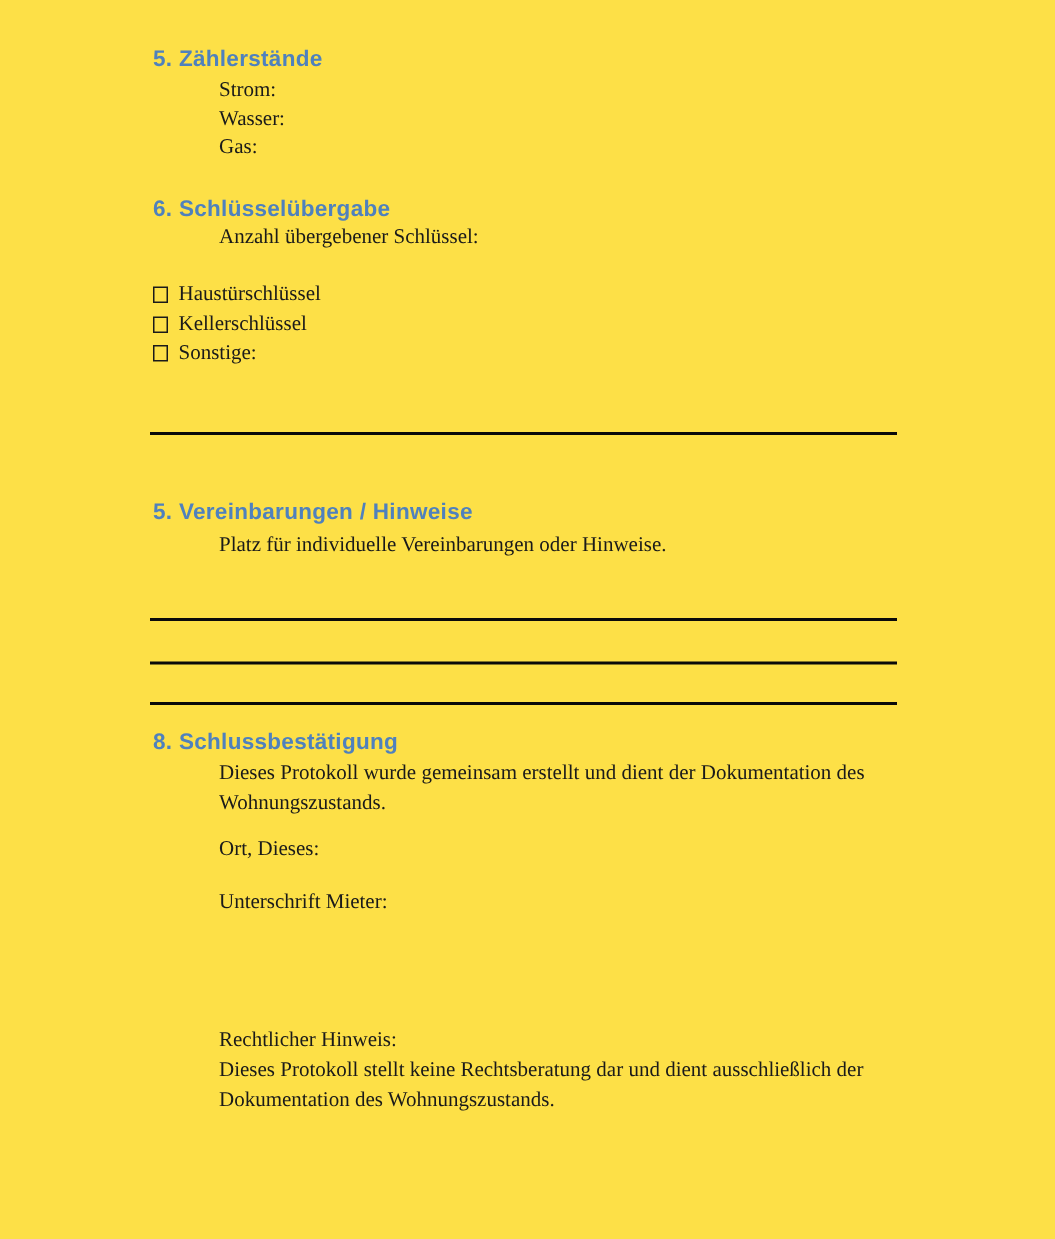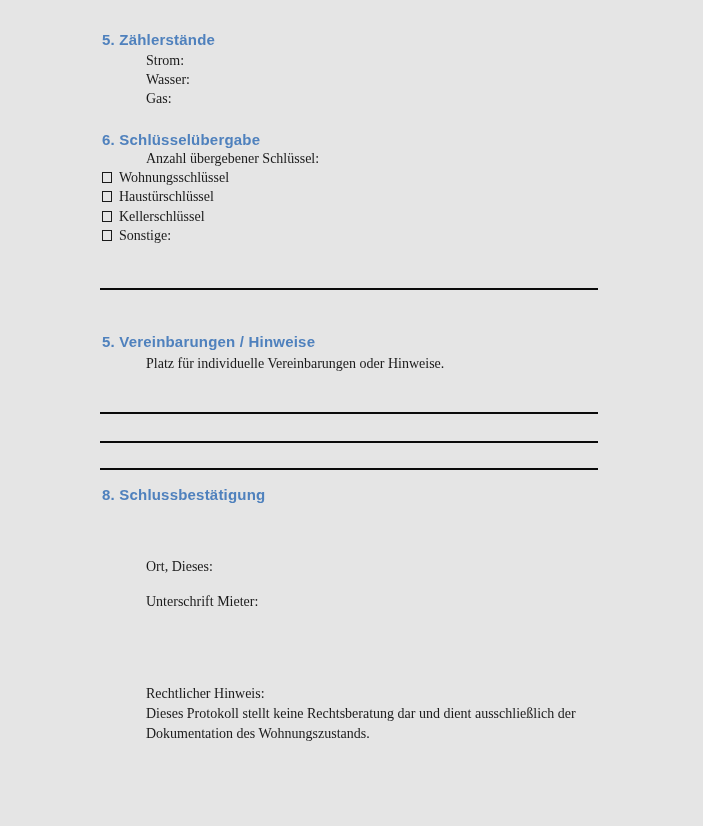--- a/index.html
+++ b/index.html
@@ -1,21 +1,21 @@
 <!DOCTYPE html>
 <html><head>
 <meta charset="utf-8">
 <style>
   * { margin: 0; padding: 0; box-sizing: border-box; }
   html, body { background: #ffffff; }
   .page {
     position: relative;
     width: 703px;
     height: 826px;
-    background: #e5e5e5;
+    background: #fde047;
     overflow: hidden;
     font-family: "Liberation Serif", "DejaVu Serif", serif;
     color: #1a1a1a;
   }
   .abs { position: absolute; left: 102px; }
   .heading {
     font-family: "Liberation Sans", "DejaVu Sans", sans-serif;
     font-weight: 700;
     font-size: 15px;
     color: #4f81bd;
@@ -57,24 +57,20 @@
 <div class="page">
 
   <div class="abs heading" style="top:31px">5. Zählerstände</div>
   <div class="abs body-text" style="top:51px">Strom:</div>
   <div class="abs body-text" style="top:70px">Wasser:</div>
   <div class="abs body-text" style="top:89px">Gas:</div>
 
   <div class="abs heading" style="top:131px">6. Schlüsselübergabe</div>
   <div class="abs body-text" style="top:149px">Anzahl übergebener Schlüssel:</div>
 
-  <div class="abs cb-row" style="top:168px">
-    <span class="cb-box"></span>
-    <span>Wohnungsschlüssel</span>
-  </div>
   <div class="abs cb-row" style="top:187px">
     <span class="cb-box"></span>
     <span>Haustürschlüssel</span>
   </div>
   <div class="abs cb-row" style="top:207px">
     <span class="cb-box"></span>
     <span>Kellerschlüssel</span>
   </div>
   <div class="abs cb-row" style="top:226px">
     <span class="cb-box"></span>
@@ -84,20 +80,22 @@
   <div class="fill-line" style="top:288px"></div>
 
   <div class="abs heading" style="top:333px">5. Vereinbarungen / Hinweise</div>
   <div class="abs body-text" style="top:354px">Platz für individuelle Vereinbarungen oder Hinweise.</div>
 
   <div class="fill-line" style="top:412px"></div>
   <div class="fill-line" style="top:441px"></div>
   <div class="fill-line" style="top:468px"></div>
 
   <div class="abs heading" style="top:486px">8. Schlussbestätigung</div>
+  <div class="abs body-text" style="top:506px; max-width:460px">Dieses Protokoll wurde gemeinsam erstellt und dient der Dokumentation des
+Wohnungszustands.</div>
 
   <div class="abs body-text" style="top:557px">Ort, Dieses:</div>
   <div class="abs body-text" style="top:592px">Unterschrift Mieter:</div>
 
   <div class="abs body-text" style="top:684px">Rechtlicher Hinweis:</div>
   <div class="abs body-text" style="top:704px; max-width:470px">Dieses Protokoll stellt keine Rechtsberatung dar und dient ausschließlich der
 Dokumentation des Wohnungszustands.</div>
 
 </div>
 

